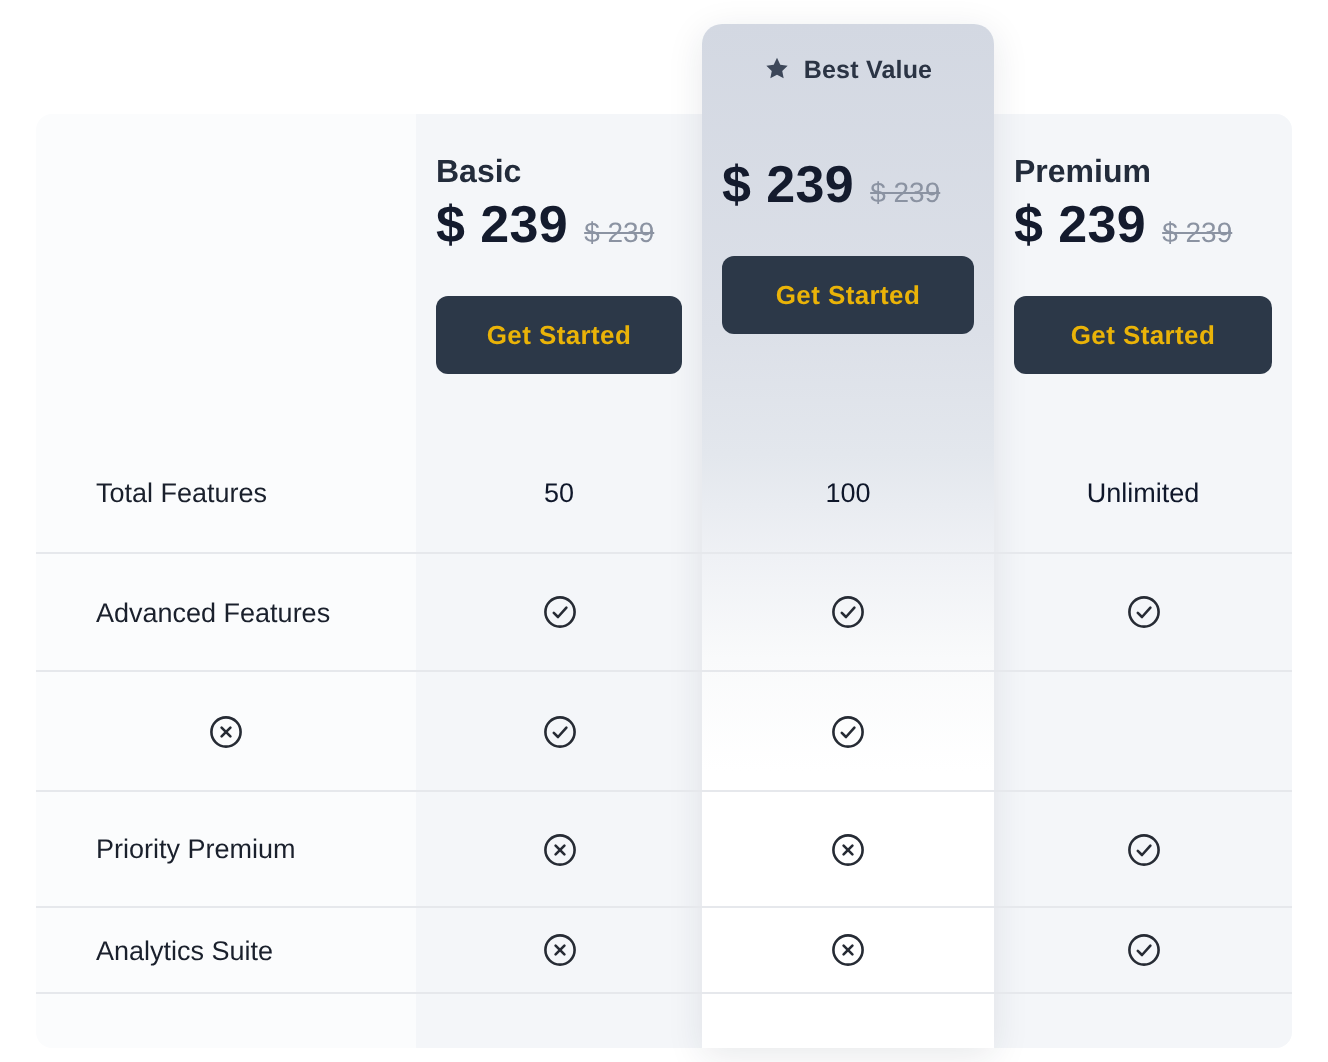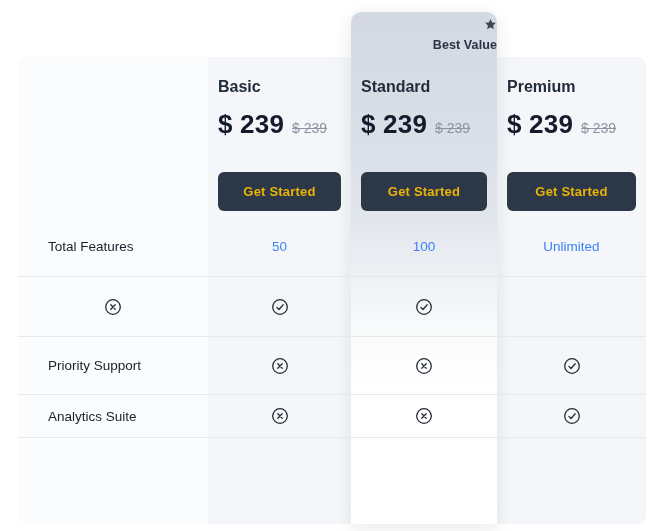--- a/index.html
+++ b/index.html
@@ -24,45 +24,45 @@
       #e3e7ed 42%,
       #eff1f5 52%,
       #f9fafb 62%,
       #ffffff 73%,
       #ffffff 100%);
     border-radius:10px 10px 0 0;
     box-shadow:0 4px 18px rgba(30,41,59,0.10);
   }
   
   .badge-row{
-    height:45px;display:flex;align-items:flex-end;justify-content:center;gap:7px;flex-direction:column;
+    height:45px;display:flex;align-items:center;justify-content:center;gap:7px;
   }
   .badge-label{font-size:12.5px;font-weight:600;color:#2b3444;letter-spacing:.1px;}
   
   .content{
     position:absolute;left:18px;top:57px;width:628px;height:467px;z-index:3;
   }
   .grid{display:grid;grid-template-columns:190px 143px 146px 149px;}
   .header-row{height:160px;}
-  .plan-head{padding:20px 10px 0 10px;box-sizing:border-box;display:flex;flex-direction:column;gap:12px;}
+  .plan-head{padding:20px 10px 0 10px;box-sizing:border-box;display:flex;flex-direction:column;}
   .plan-title{font-size:16px;font-weight:600;color:#232c3b;line-height:20px;}
   .price-row{display:flex;align-items:baseline;gap:8px;height:30px;}
   .price{font-size:26px;font-weight:700;color:var(--price-text,#141b2d);letter-spacing:.2px;white-space:nowrap;}
   .orig{font-size:14px;font-weight:500;color:var(--orig-text,#8b93a2);text-decoration:line-through;white-space:nowrap;}
   .cta{
     margin-top:21px;height:39px;width:100%;
     background:var(--cta-bg,#2c3848);color:#eab308;
     font-family:inherit;font-size:13px;font-weight:600;letter-spacing:.2px;
     border:none;border-radius:6px;cursor:pointer;
   }
   
   .frow{box-sizing:border-box;}
   .frow .cell{display:flex;align-items:center;box-sizing:border-box;}
   .frow .label{padding-left:30px;font-size:13.5px;font-weight:500;color:#1a202c;}
-  .frow .val{justify-content:center;font-size:13.5px;font-weight:500;color:#3b82f6;}
+  .frow .val{justify-content:center;font-size:13.5px;font-weight:500;color:#0f172a;}
   .r1{height:59px;}
   .r2{height:59px;border-top:1px solid var(--separator,#e6e8ec);}
   .r3{height:60px;border-top:1px solid var(--separator,#e6e8ec);}
   .r4{height:58px;border-top:1px solid var(--separator,#e6e8ec);}
   .r5{height:44px;border-top:1px solid var(--separator,#e6e8ec);border-bottom:1px solid var(--separator,#e6e8ec);}
   .icon-wrap{display:flex;align-items:center;justify-content:center;}
 </style>
 </head>
 <body>
 
@@ -89,21 +89,20 @@
       <div class="plan-head">
         <span class="plan-title">Basic</span>
         <div class="price-row">
           <span class="price">$ 239</span>
           <span class="orig">$ 239</span>
         </div>
         <button class="cta">Get Started</button>
       </div>
 
       <div class="plan-head">
-        <span class="plan-title">Standard</span>
         <div class="price-row">
           <span class="price">$ 239</span>
           <span class="orig">$ 239</span>
         </div>
         <button class="cta">Get Started</button>
       </div>
 
       <div class="plan-head">
         <span class="plan-title">Premium</span>
         <div class="price-row">
@@ -114,20 +113,47 @@
       </div>
     </div>
 
     <div class="grid frow r1">
       <div class="cell label">Total Features</div>
       <div class="cell val">50</div>
       <div class="cell val">100</div>
       <div class="cell val">Unlimited</div>
     </div>
 
+    <div class="grid frow r2">
+      <div class="cell label">Advanced Features</div>
+      <div class="cell val">
+          <span class="icon-wrap">
+            <svg width="18" height="18" viewBox="0 0 18 18" aria-hidden="true">
+              <circle cx="9" cy="9" r="7.3" fill="none" stroke="#262b34" stroke-width="1.3"></circle>
+              <path d="M5.9 9.4l2.1 2.1 4.2-4.7" fill="none" stroke="#262b34" stroke-width="1.3" stroke-linecap="round" stroke-linejoin="round"></path>
+            </svg>
+          </span>
+        </div>
+      <div class="cell val">
+          <span class="icon-wrap">
+            <svg width="18" height="18" viewBox="0 0 18 18" aria-hidden="true">
+              <circle cx="9" cy="9" r="7.3" fill="none" stroke="#262b34" stroke-width="1.3"></circle>
+              <path d="M5.9 9.4l2.1 2.1 4.2-4.7" fill="none" stroke="#262b34" stroke-width="1.3" stroke-linecap="round" stroke-linejoin="round"></path>
+            </svg>
+          </span>
+        </div>
+      <div class="cell val">
+          <span class="icon-wrap">
+            <svg width="18" height="18" viewBox="0 0 18 18" aria-hidden="true">
+              <circle cx="9" cy="9" r="7.3" fill="none" stroke="#262b34" stroke-width="1.3"></circle>
+              <path d="M5.9 9.4l2.1 2.1 4.2-4.7" fill="none" stroke="#262b34" stroke-width="1.3" stroke-linecap="round" stroke-linejoin="round"></path>
+            </svg>
+          </span>
+        </div>
+    </div>
 
     <div class="grid frow r3">
       <div class="cell val">
           <span class="icon-wrap">
             <svg width="18" height="18" viewBox="0 0 18 18" aria-hidden="true">
               <circle cx="9" cy="9" r="7.3" fill="none" stroke="#262b34" stroke-width="1.3"></circle>
               <path d="M6.8 6.8l4.4 4.4M11.2 6.8l-4.4 4.4" fill="none" stroke="#262b34" stroke-width="1.3" stroke-linecap="round"></path>
             </svg>
           </span>
         </div>
@@ -143,21 +169,21 @@
           <span class="icon-wrap">
             <svg width="18" height="18" viewBox="0 0 18 18" aria-hidden="true">
               <circle cx="9" cy="9" r="7.3" fill="none" stroke="#262b34" stroke-width="1.3"></circle>
               <path d="M5.9 9.4l2.1 2.1 4.2-4.7" fill="none" stroke="#262b34" stroke-width="1.3" stroke-linecap="round" stroke-linejoin="round"></path>
             </svg>
           </span>
         </div>
     </div>
 
     <div class="grid frow r4">
-      <div class="cell label">Priority Support</div>
+      <div class="cell label">Priority Premium</div>
       <div class="cell val">
           <span class="icon-wrap">
             <svg width="18" height="18" viewBox="0 0 18 18" aria-hidden="true">
               <circle cx="9" cy="9" r="7.3" fill="none" stroke="#262b34" stroke-width="1.3"></circle>
               <path d="M6.8 6.8l4.4 4.4M11.2 6.8l-4.4 4.4" fill="none" stroke="#262b34" stroke-width="1.3" stroke-linecap="round"></path>
             </svg>
           </span>
         </div>
       <div class="cell val">
           <span class="icon-wrap">

